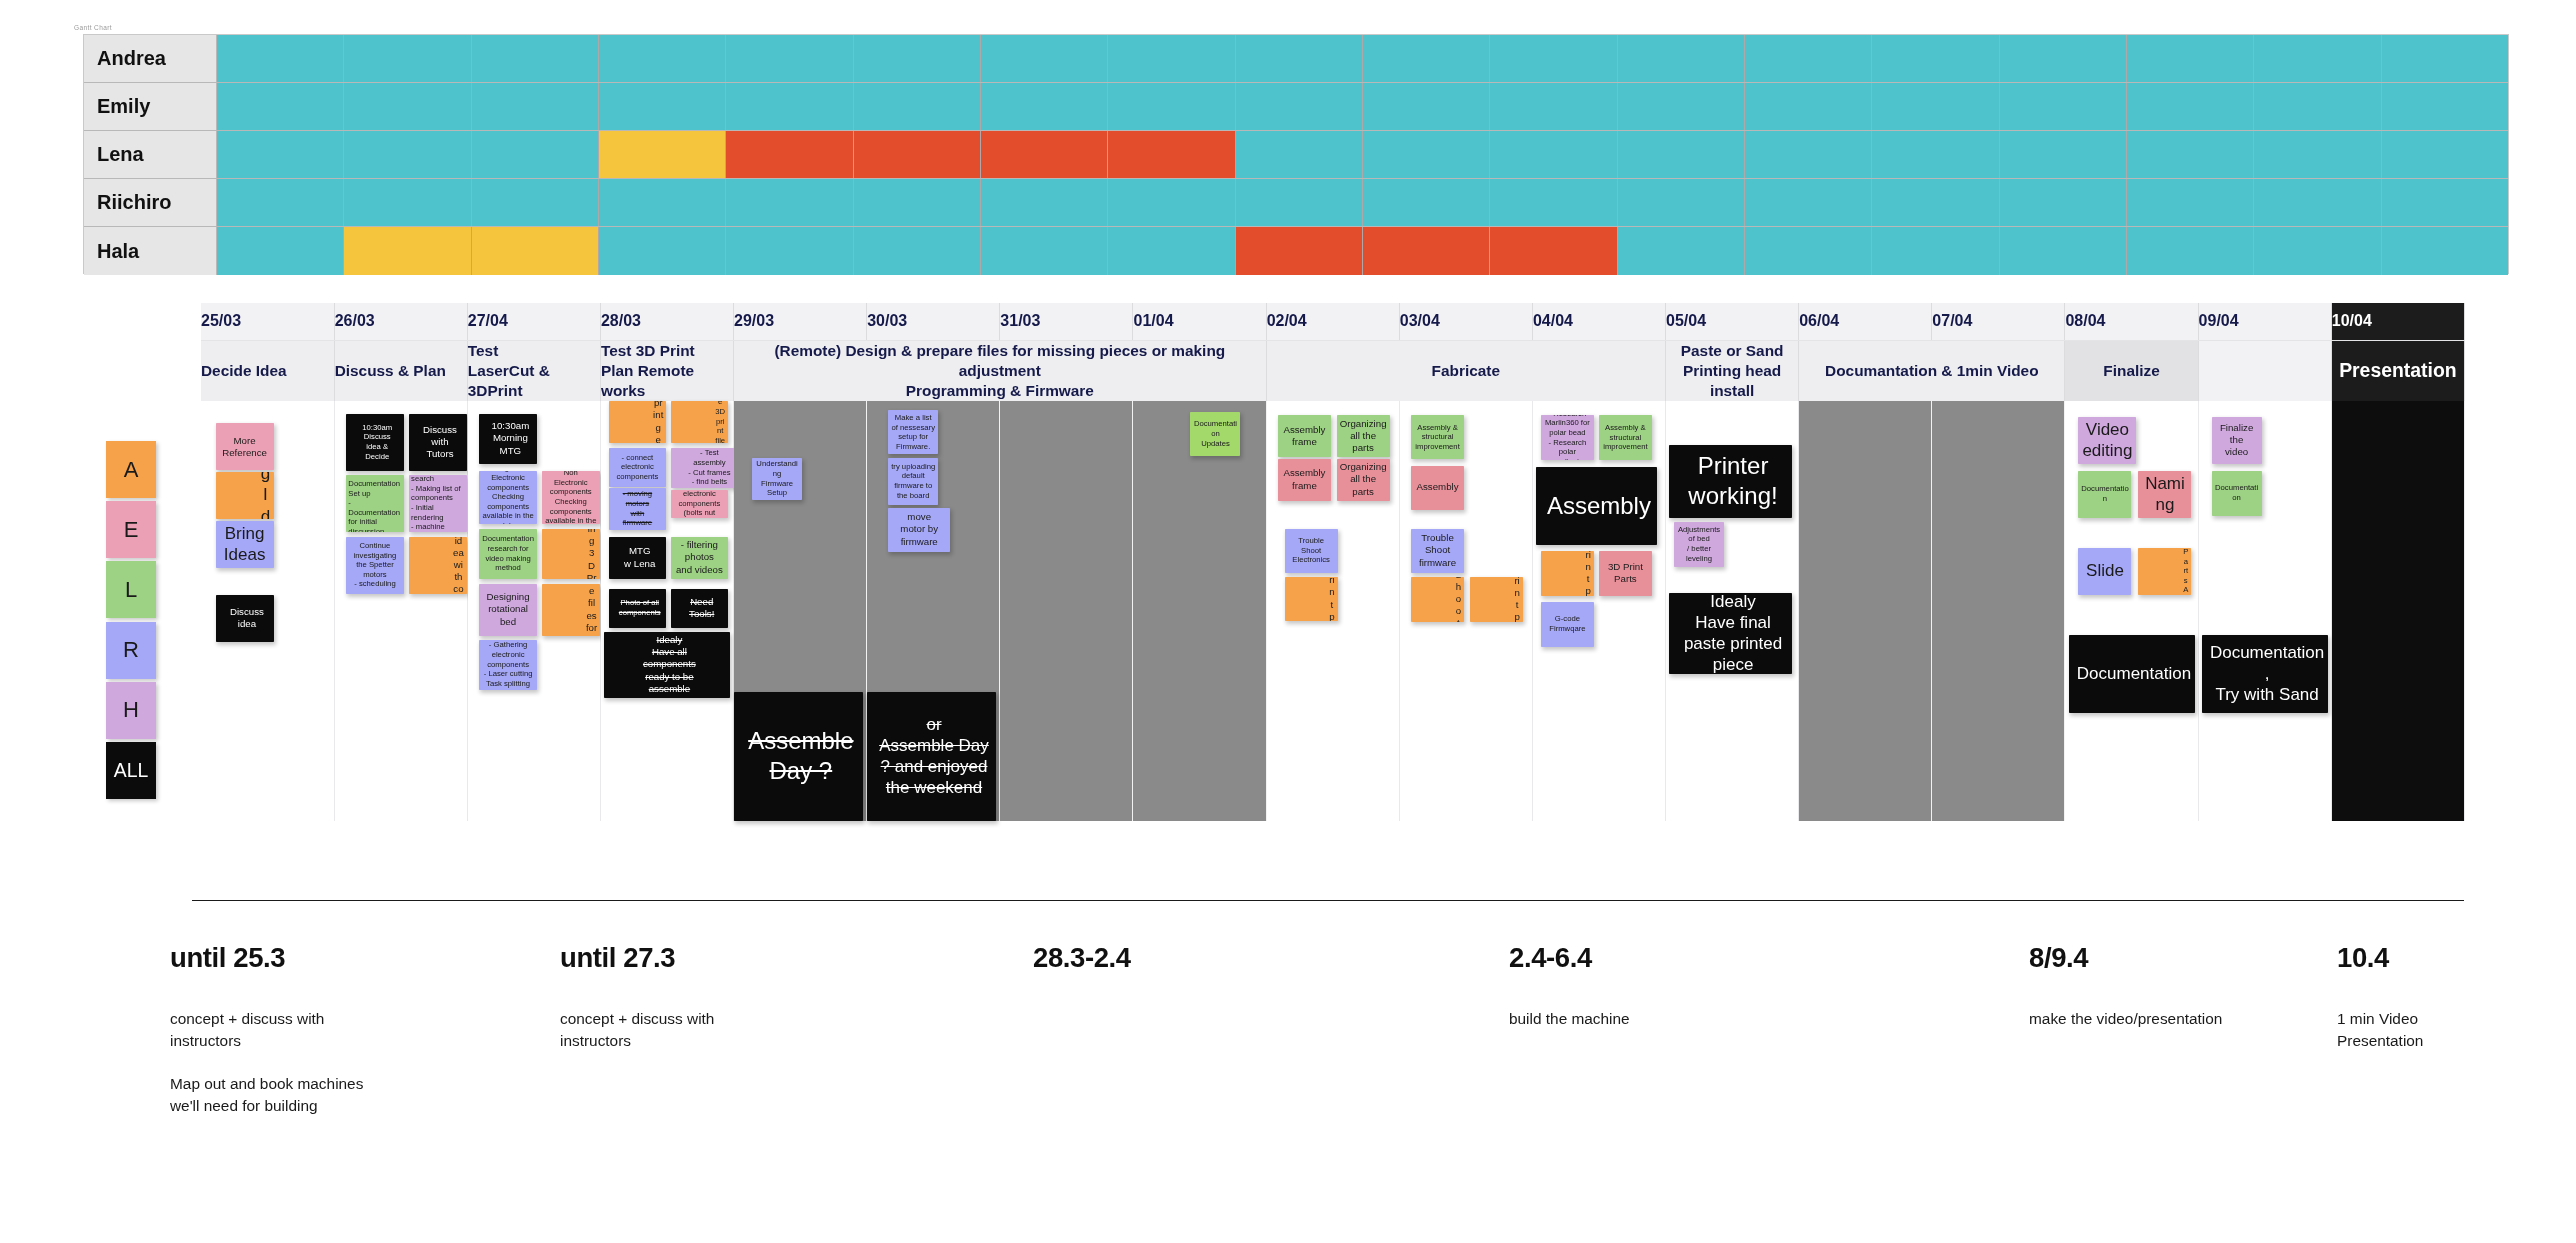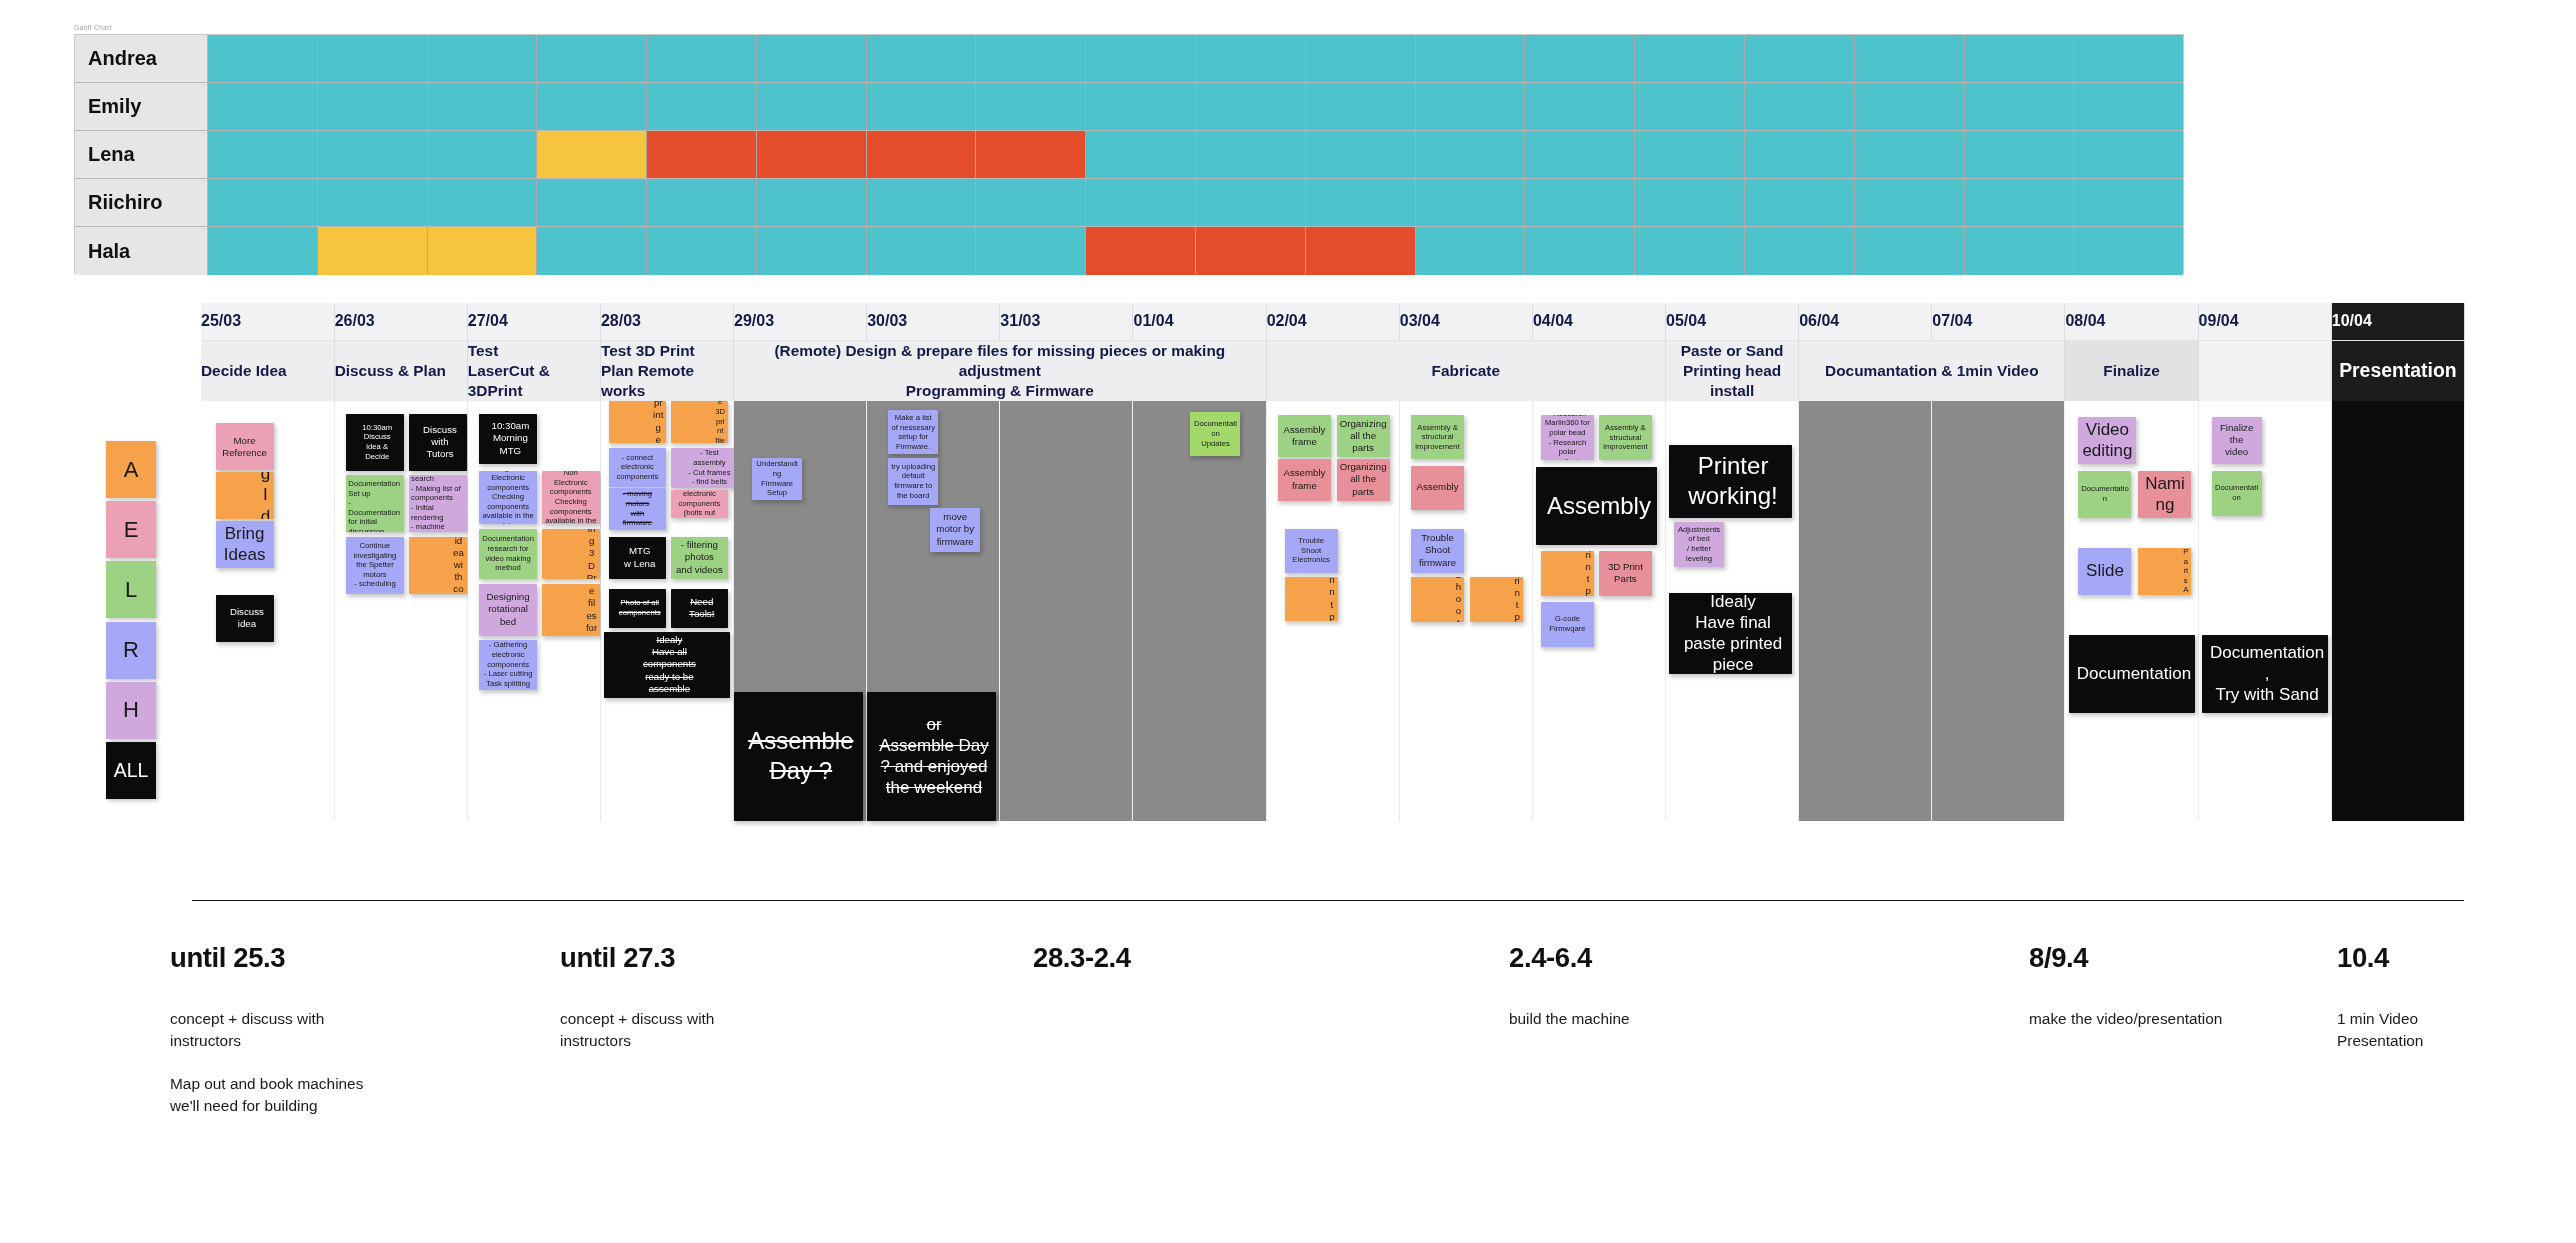--- a/index.html
+++ b/index.html
@@ -9,22 +9,22 @@
     font-family: "Liberation Sans", sans-serif;
   }
   #page {
     position: relative;
     width: 2576px; height: 1244px;
     background: #ffffff;
     overflow: hidden;
   }
   
   .gantt {
-    position: absolute; left: 74px; top: 34px;
-    width: 2110px; height: 240px;
+    position: absolute; left: 83px; top: 34px;
+    width: 2426px; height: 240px;
     border: 0.8px solid #c9c9c9;
     background: #e3e3e3;
   }
   .gantt-tiny-label {
     position: absolute; left: 74px; top: 24px;
     font-size: 6.5px; color: #9a9a9a; letter-spacing: 0.4px;
     line-height: 8px;
   }
   .gantt-row { display: flex; height: 48px; border-bottom: 0.8px solid #b8b8b8; }
   .gantt-row:last-child { border-bottom: none; }
@@ -456,21 +456,21 @@
             <td class="daycell grey">
               <div class="cellinner">
                 <div class="note n-blue tiny" style="left: 21px; top: 9.7px; width: 50px; height: 44px; white-space: pre-line;">Make a list
 of nessesary
 setup for
 Firmware.</div>
                 <div class="note n-blue tiny" style="left: 21px; top: 57px; width: 50px; height: 47px; white-space: pre-line;">try uploading
 default
 firmware to
 the board</div>
-                <div class="note n-blue" style="left: 21px; top: 107px; width: 50px; height: 44px; white-space: pre-line; margin-left: 42px;">move
+                <div class="note n-blue" style="left: 21px; top: 107px; width: 62px; height: 44px; white-space: pre-line;">move
 motor by
 firmware</div>
                 <div class="note n-black big strike" style="left: 0px; top: 291px; width: 129px; height: 129px; white-space: pre-line;">or
 Assemble Day
 ? and enjoyed
 the weekend</div>
               </div>
             </td>
             <td class="daycell grey">
               <div class="cellinner"></div>

